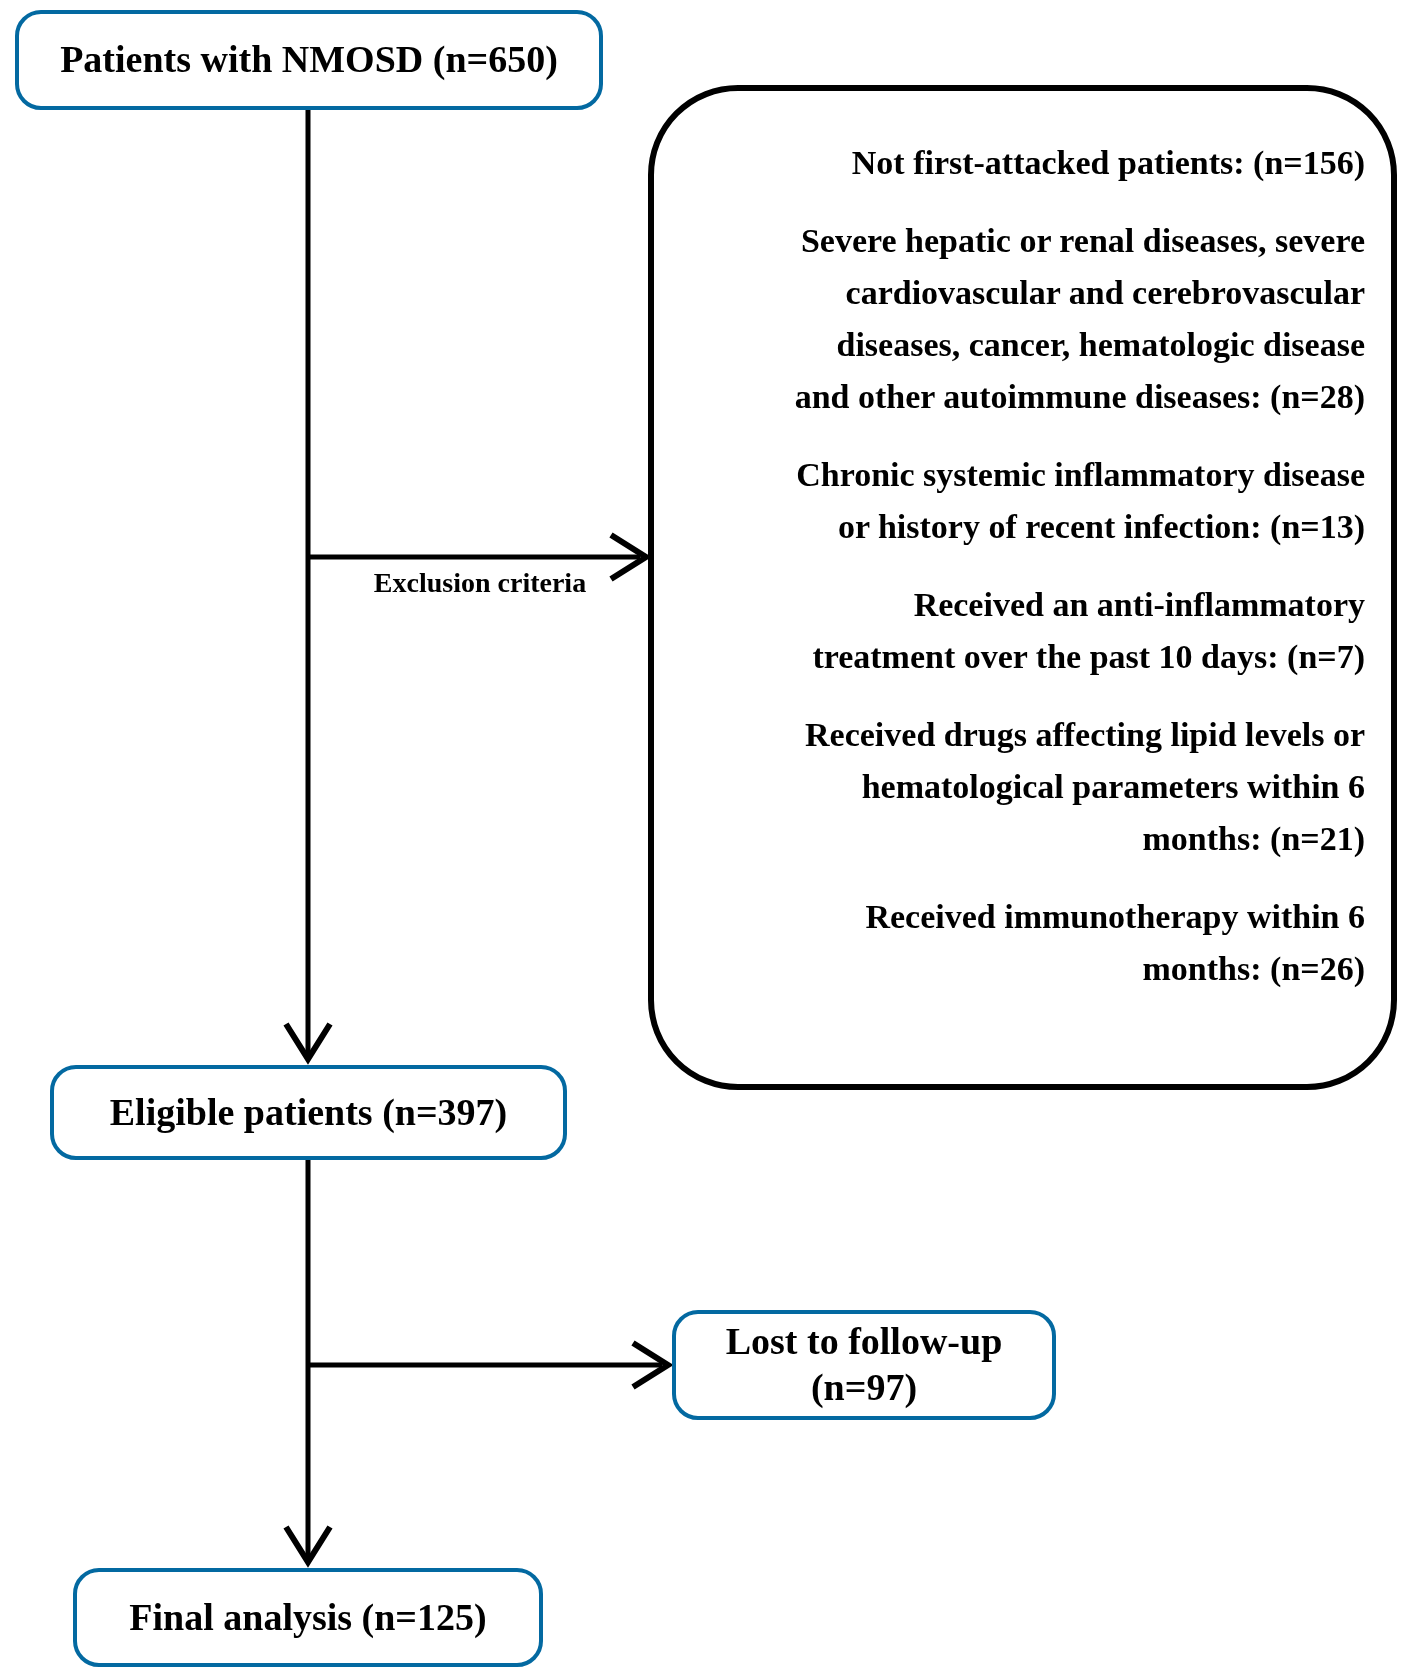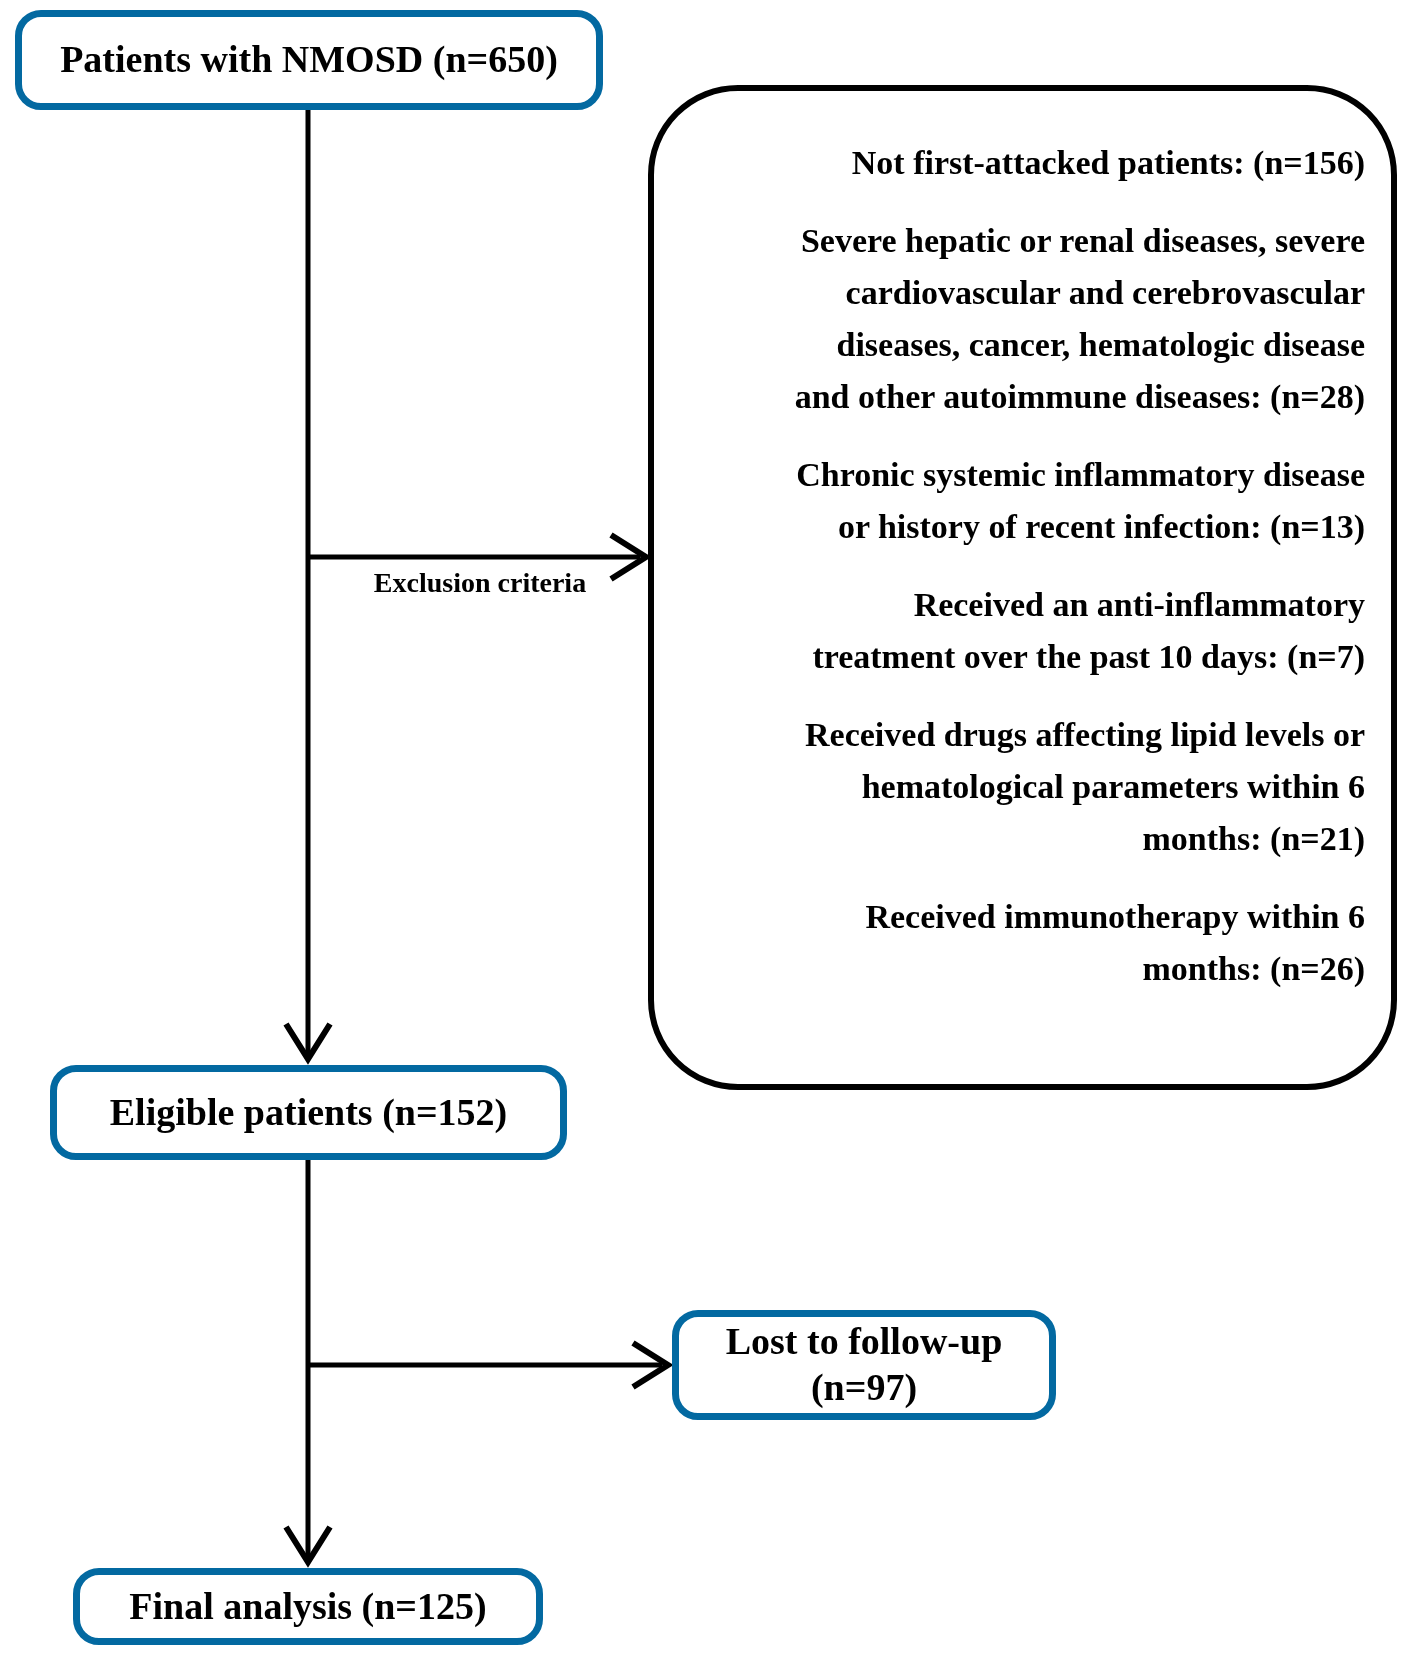--- a/index.html
+++ b/index.html
@@ -20,34 +20,34 @@
     position: absolute;
     left: 0;
     top: 0;
     width: 1417px;
     height: 1679px;
   }
   .node {
     position: absolute;
     box-sizing: border-box;
     background: #ffffff;
-    border: 7px solid #0369a1;
+    border: 4px solid #0369a1;
     border-radius: 26px;
     display: flex;
     align-items: center;
     justify-content: center;
     text-align: center;
     font-weight: bold;
     font-size: 38px;
     line-height: 1.2;
   }
   .node-patients { left: 15px;  top: 10px;   width: 588px; height: 100px; }
   .node-eligible { left: 50px;  top: 1065px; width: 517px; height: 95px;  }
   .node-lost     { left: 672px; top: 1310px; width: 384px; height: 110px; }
-  .node-final    { left: 73px;  top: 1568px; width: 470px; height: 77px;  }
+  .node-final    { left: 73px;  top: 1568px; width: 470px; height: 99px;  }
   .exclusion-box {
     position: absolute;
     box-sizing: border-box;
     left: 648px;
     top: 85px;
     width: 749px;
     height: 1005px;
     background: #ffffff;
     border: 6px solid #000000;
     border-radius: 90px;
@@ -109,21 +109,21 @@
     <p class="exc-item">Received drugs affecting lipid levels or
 hematological parameters within 6
 months: (n=21)</p>
     <p class="exc-item">Received immunotherapy within 6
 months: (n=26)</p>
   </div>
 
   <div class="edge-label">Exclusion criteria</div>
 
   <div class="node node-eligible">
-    <span>Eligible patients (n=152)</span>
+    <span>Eligible patients (n=397)</span>
   </div>
 
   <div class="node node-lost">
     <span>Lost to follow-up (n=97)</span>
   </div>
 
   <div class="node node-final">
     <span>Final analysis (n=125)</span>
   </div>
 

